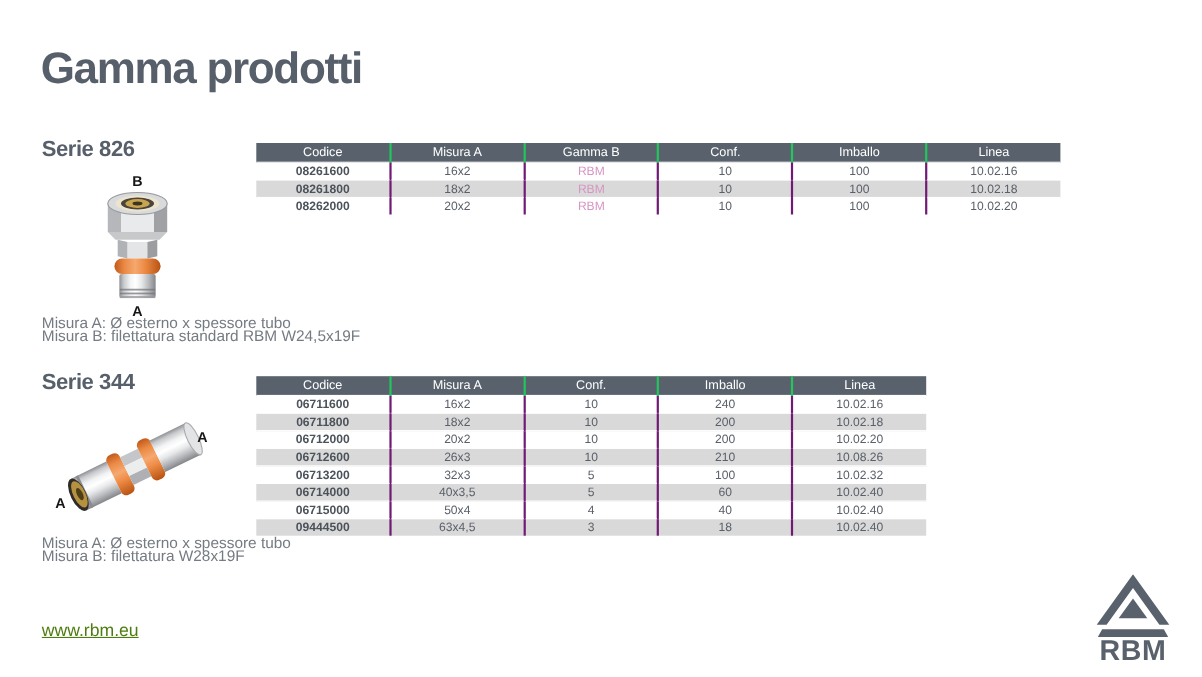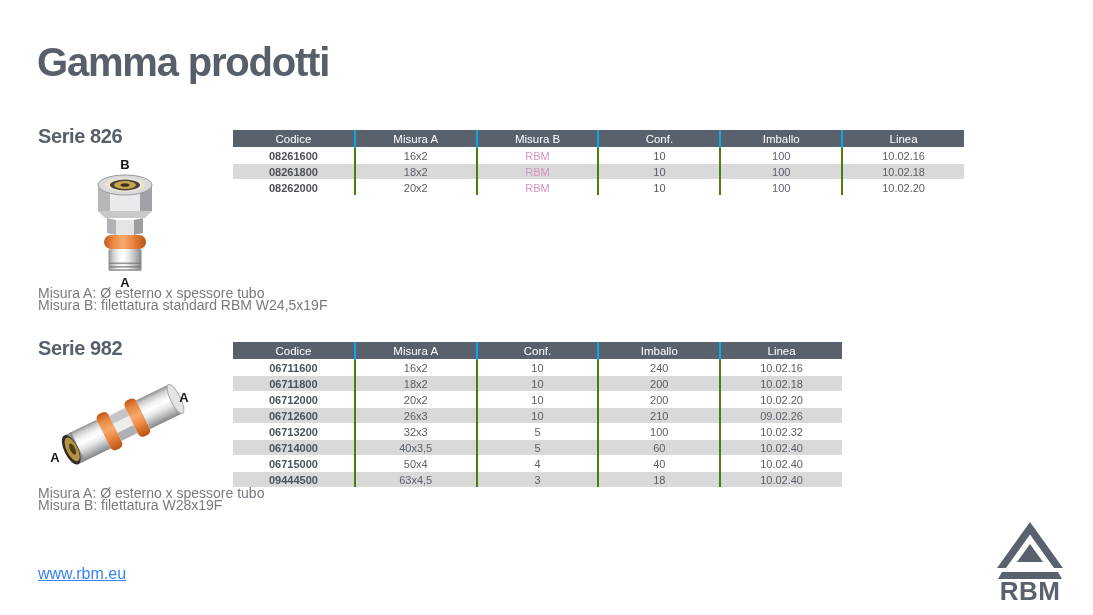--- a/index.html
+++ b/index.html
@@ -24,34 +24,34 @@
   .notes-671{top:488px;}
   .fig{position:absolute;}
   .fig-826{left:78px;top:156px;}
   .fig-671{left:42px;top:376px;}
 
   table.data{border-collapse:collapse;table-layout:fixed;position:absolute;}
   .table-826{left:233px;top:130px;width:731px;}
   .table-671{left:233px;top:342px;width:609px;}
   table.data th{
     background:#59626c;color:#ffffff;font-weight:normal;
-    font-size:11.5px;height:17px;padding:0;border-left:2px solid #0ea5e9;
+    font-size:11.5px;height:17px;padding:0;border-left:2px solid #22c55e;
   }
   table.data th:first-child{border-left:none;}
   table.data td{
     text-align:center;font-size:11px;color:#5a6069;height:15px;padding:0;
-    border-left:2px solid #4d7c0f;border-top:1px solid #ffffff;
+    border-left:2px solid #701a75;border-top:1px solid #ffffff;
   }
   table.data td:first-child{border-left:none;}
   table.data tbody tr:nth-child(even){background:#d9d9d9;}
   table.data td.codice{font-weight:bold;color:#4b525a;}
   table.data td.accent{color:#d795c3;}
 
   .footer-link{
-    position:absolute;left:38px;top:565px;font-size:16px;color:#3b82f6;
+    position:absolute;left:38px;top:565px;font-size:16px;color:#4d7c0f;
     text-decoration:underline;cursor:pointer;
   }
   .logo{position:absolute;left:992px;top:522px;width:76px;height:82px;}
 </style>
 </head>
 <body>
 
 <div class="page">
 
   <h1 class="page-title">Gamma prodotti</h1>
@@ -108,21 +108,21 @@
   <div class="notes notes-826">
     <div>Misura A: Ø esterno x spessore tubo</div>
     <div>Misura B: filettatura standard RBM W24,5x19F</div>
   </div>
 
   <table class="data table-826">
       <thead>
         <tr>
           <th>Codice</th>
           <th>Misura A</th>
-          <th>Misura B</th>
+          <th>Gamma B</th>
           <th>Conf.</th>
           <th>Imballo</th>
           <th>Linea</th>
         </tr>
       </thead>
       <tbody>
         <tr>
           <td class="codice">08261600</td>
           <td>16x2</td>
           <td class="accent">RBM</td>
@@ -142,21 +142,21 @@
           <td class="codice">08262000</td>
           <td>20x2</td>
           <td class="accent">RBM</td>
           <td>10</td>
           <td>100</td>
           <td>10.02.20</td>
         </tr>
       </tbody>
     </table>
 
-  <h2 class="serie-heading heading-671">Serie 982</h2>
+  <h2 class="serie-heading heading-671">Serie 344</h2>
 
   <div class="fig fig-671">
     <svg width="152" height="102" viewBox="0 0 152 102">
       <defs>
         <linearGradient id="chromeV" x1="0" y1="0" x2="0" y2="1">
           <stop offset="0" stop-color="#8e9094"></stop>
             <stop offset="0.12" stop-color="#c7c9cc"></stop>
           <stop offset="0.3" stop-color="#f2f3f4"></stop>
             <stop offset="0.45" stop-color="#ffffff"></stop>
           <stop offset="0.62" stop-color="#e6e7e9"></stop>
@@ -225,21 +225,21 @@
           <td>20x2</td>
           <td>10</td>
           <td>200</td>
           <td>10.02.20</td>
         </tr>
         <tr>
           <td class="codice">06712600</td>
           <td>26x3</td>
           <td>10</td>
           <td>210</td>
-          <td>09.02.26</td>
+          <td>10.08.26</td>
         </tr>
         <tr>
           <td class="codice">06713200</td>
           <td>32x3</td>
           <td>5</td>
           <td>100</td>
           <td>10.02.32</td>
         </tr>
         <tr>
           <td class="codice">06714000</td>

